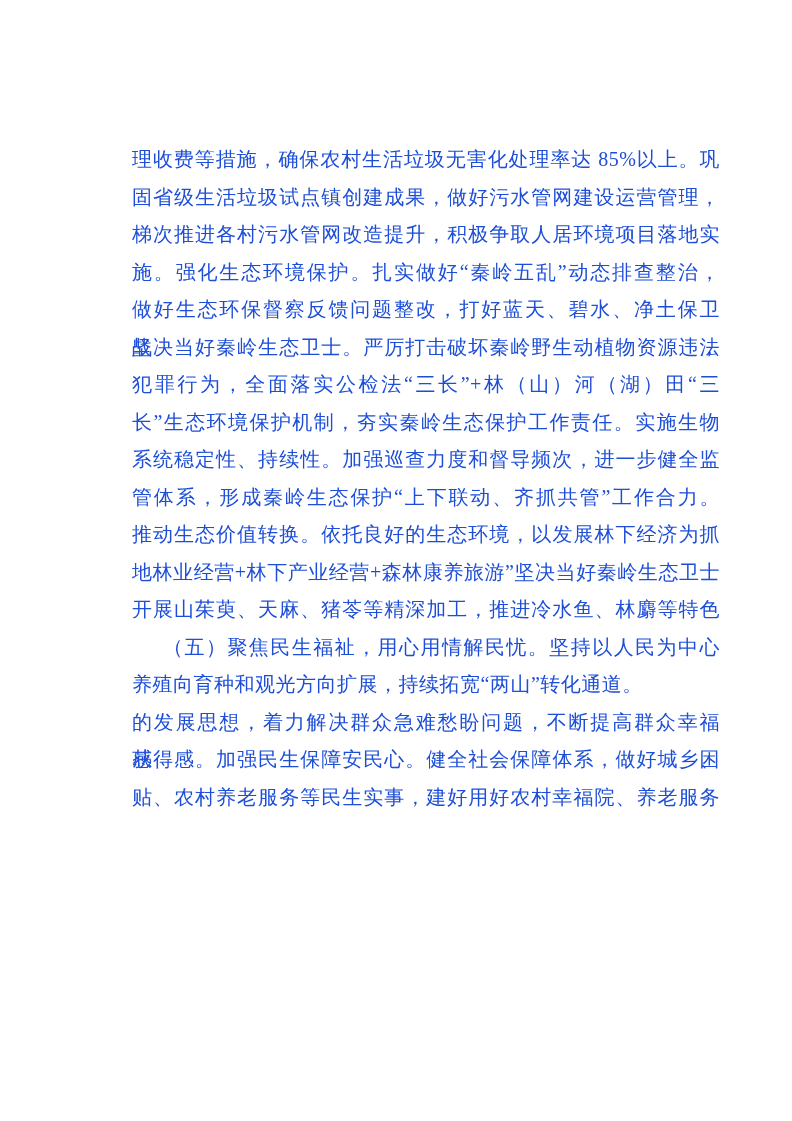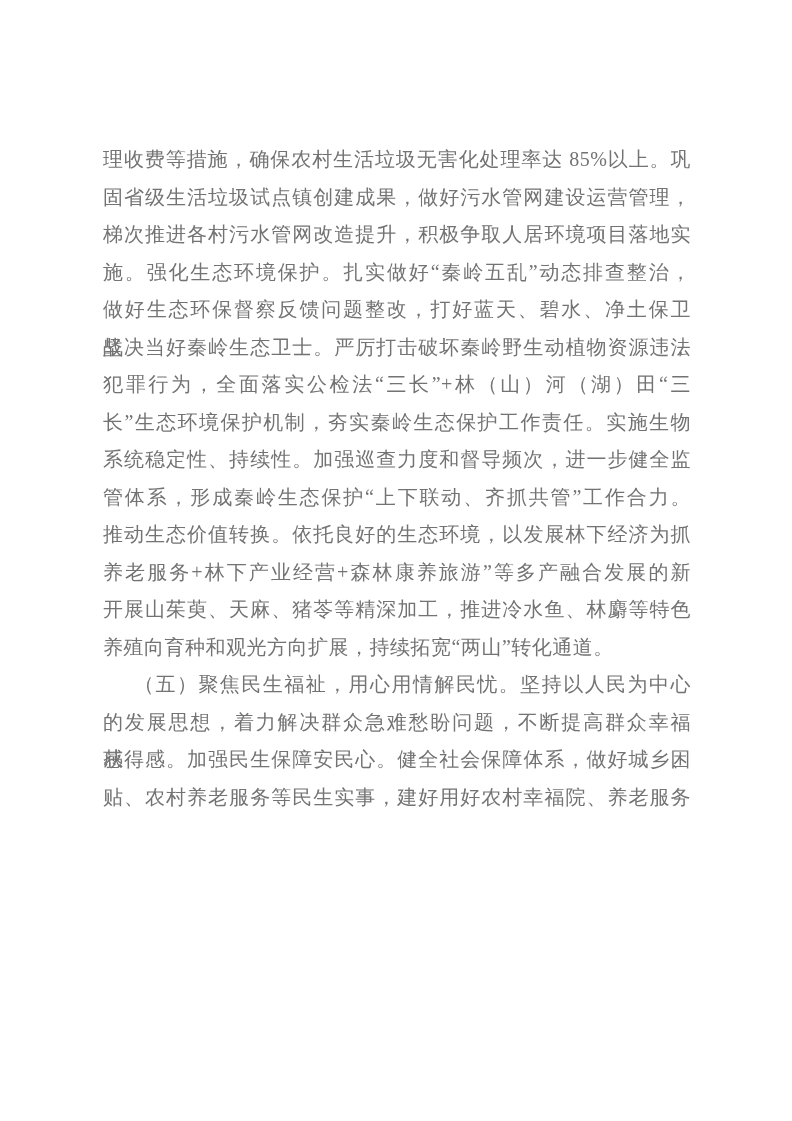--- a/index.html
+++ b/index.html
@@ -41,33 +41,33 @@
     text-indent: 31px;
   }
   .seg.bold {
     font-weight: normal;
   }
 </style>
 </head>
 <body>
 
 <div class="page">
-  <div class="text-block" id="text-block" style="color: #737373;">
+  <div class="text-block" id="text-block" style="color: #1d4ed8; margin-left: 29px;">
       <div class="line"><span class="seg">理收费等措施，确保农村生活垃圾无害化处理率达 85%以上。巩</span></div>
       <div class="line"><span class="seg">固省级生活垃圾试点镇创建成果，做好污水管网建设运营管理，</span></div>
       <div class="line"><span class="seg">梯次推进各村污水管网改造提升，积极争取人居环境项目落地实</span></div>
       <div class="line"><span class="seg">施。</span><span class="seg bold">强化生态环境保护。</span><span class="seg">扎实做好“秦岭五乱”动态排查整治，</span></div>
       <div class="line"><span class="seg">做好生态环保督察反馈问题整改，打好蓝天、碧水、净土保卫战，</span></div>
       <div class="line"><span class="seg">坚决当好秦岭生态卫士。严厉打击破坏秦岭野生动植物资源违法</span></div>
       <div class="line"><span class="seg">犯罪行为，全面落实公检法“三长”+林（山）河（湖）田“三</span></div>
       <div class="line"><span class="seg">长”生态环境保护机制，夯实秦岭生态保护工作责任。实施生物</span></div>
       <div class="line"><span class="seg">系统稳定性、持续性。加强巡查力度和督导频次，进一步健全监</span></div>
       <div class="line"><span class="seg">管体系，形成秦岭生态保护“上下联动、齐抓共管”工作合力。</span></div>
       <div class="line"><span class="seg bold">推动生态价值转换。</span><span class="seg">依托良好的生态环境，以发展林下经济为抓</span></div>
-      <div class="line"><span class="seg">养老服务+林下产业经营+森林康养旅游”等多产融合发展的新</span></div>
+      <div class="line"><span class="seg">地林业经营+林下产业经营+森林康养旅游”坚决当好秦岭生态卫士</span></div>
       <div class="line"><span class="seg">开展山茱萸、天麻、猪苓等精深加工，推进冷水鱼、林麝等特色</span></div>
+      <div class="line indent"><span class="seg bold">（五）聚焦民生福祉，用心用情解民忧。</span><span class="seg">坚持以人民为中心</span></div>
       <div class="line para-end"><span class="seg">养殖向育种和观光方向扩展，持续拓宽“两山”转化通道。</span></div>
-      <div class="line indent"><span class="seg bold">（五）聚焦民生福祉，用心用情解民忧。</span><span class="seg">坚持以人民为中心</span></div>
       <div class="line"><span class="seg">的发展思想，着力解决群众急难愁盼问题，不断提高群众幸福感、</span></div>
       <div class="line"><span class="seg">获得感。</span><span class="seg bold">加强民生保障安民心。</span><span class="seg">健全社会保障体系，做好城乡困</span></div>
       <div class="line"><span class="seg">贴、农村养老服务等民生实事，建好用好农村幸福院、养老服务</span></div>
     </div>
 </div>
 
 </body></html>

